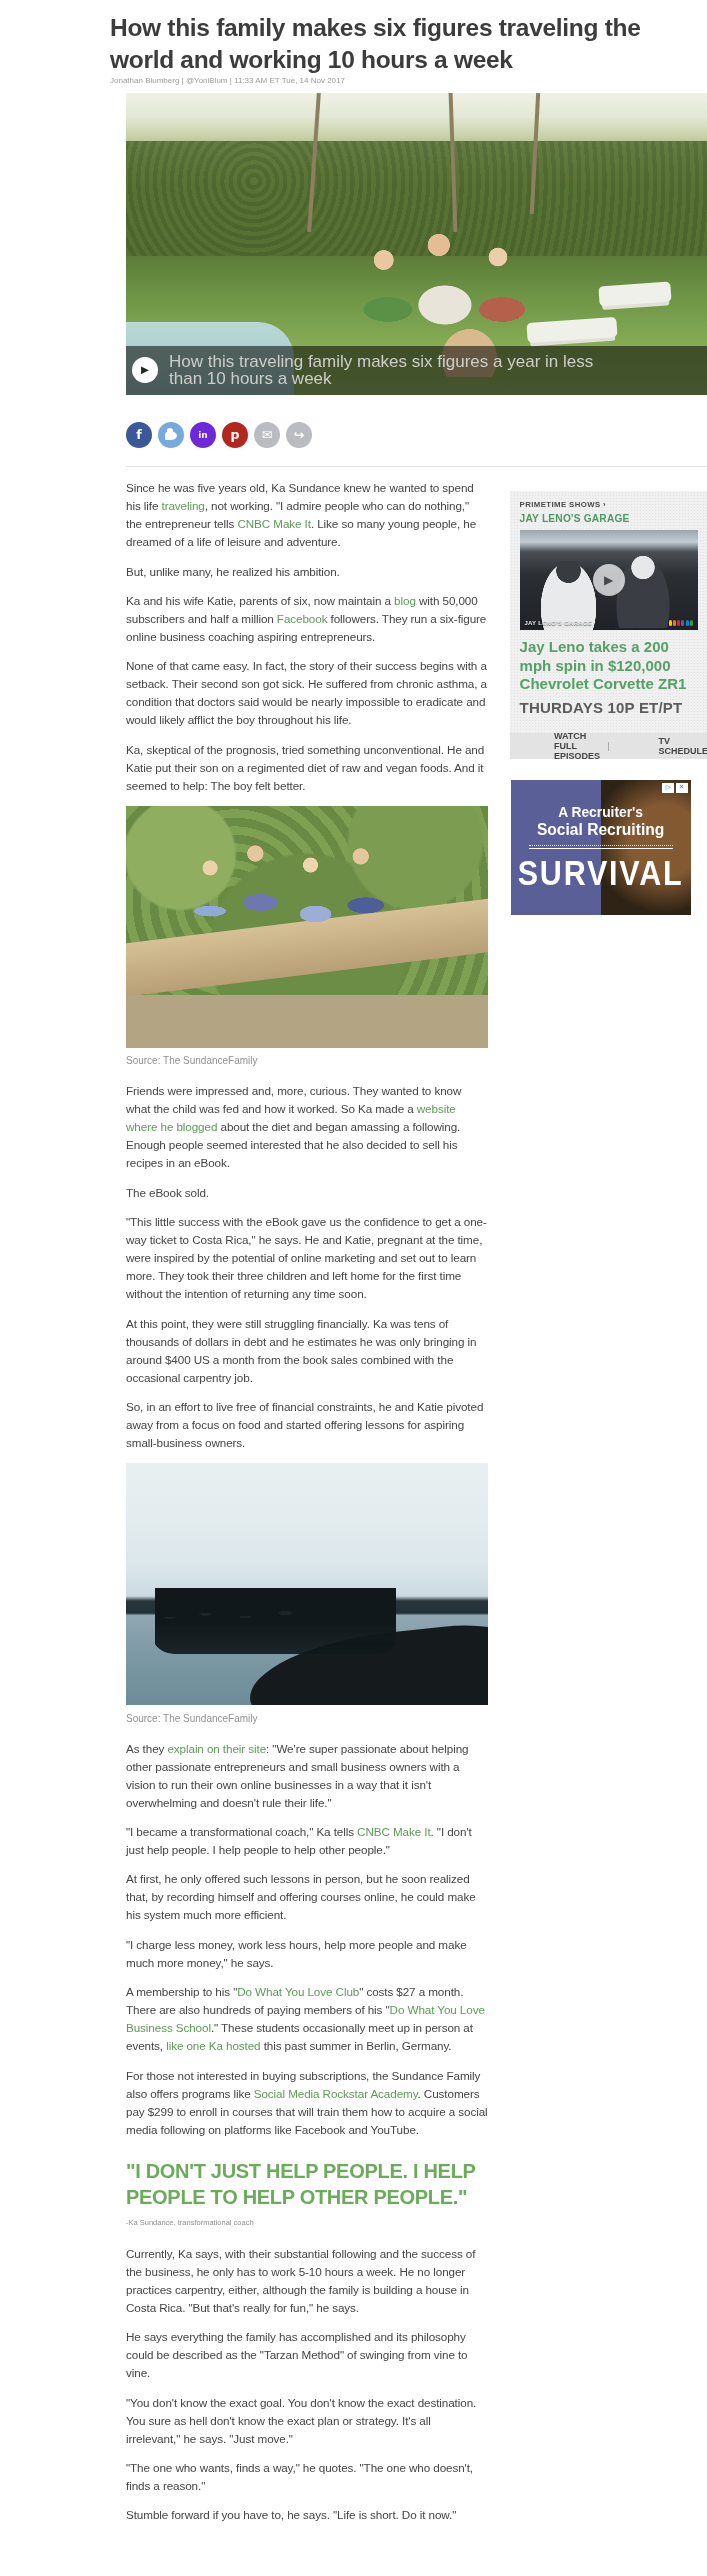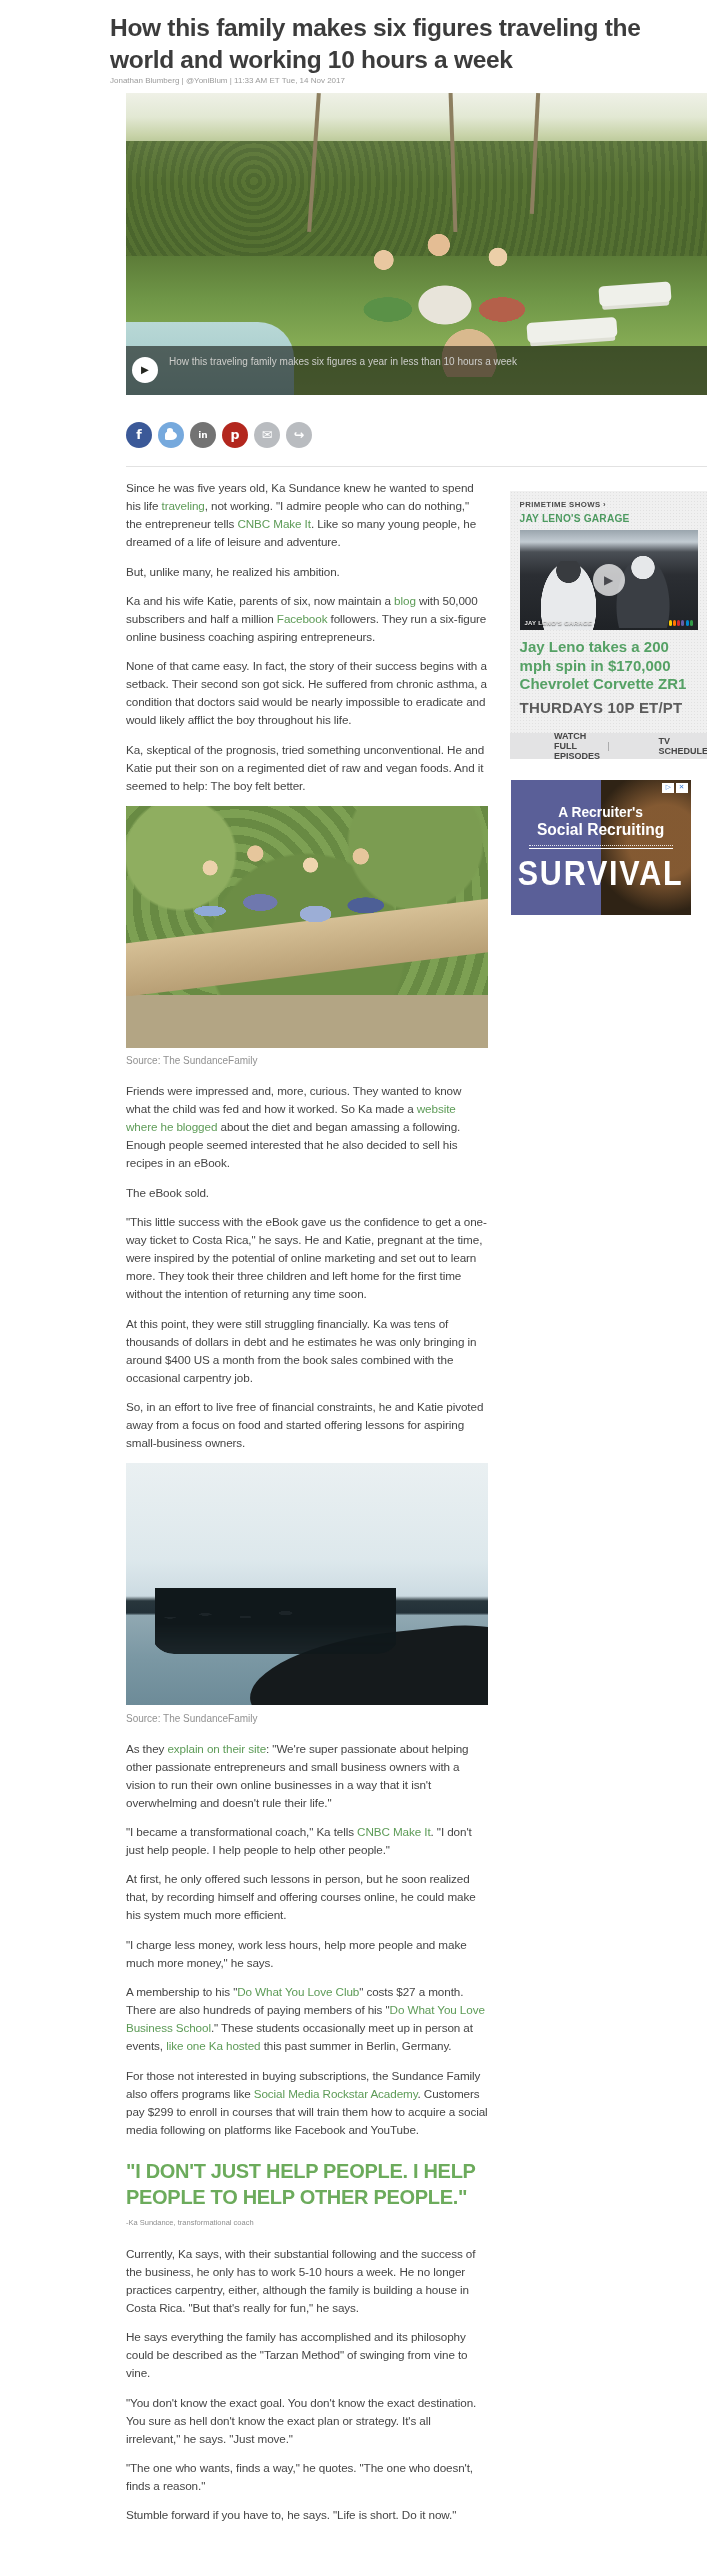--- a/index.html
+++ b/index.html
@@ -25,21 +25,21 @@
           radial-gradient(circle at 45% 12%,#e4bd94 0 10.8px,transparent 11.4px),
           radial-gradient(circle at 74% 20%,#eccfa8 0 9px,transparent 9.6px),
           radial-gradient(ellipse at 20% 55%,#5a9147 0 24px,transparent 24.5px),
           radial-gradient(ellipse at 48% 52%,#e8e4da 0 26px,transparent 27px),
           radial-gradient(ellipse at 76% 55%,#b4604a 0 23px,transparent 23px),
           radial-gradient(ellipse at 60% 88%,#d9b98e 0 27.5px,transparent 28px);}
   .hero-bar{position:absolute;left:0;right:0;bottom:0;height:49px;background:rgba(12,14,8,.58);}
   .hero-play{position:absolute;left:6px;top:50%;transform:translateY(-50%);width:26px;height:26px;
         border-radius:50%;background:#fff;color:#23251f;font-size:10.2px;line-height:26px;text-align:center;
         font-family:"DejaVu Sans",sans-serif;cursor:pointer;}
-  .hero-cap{position:absolute;left:43px;top:7.2px;width:455px;font-size:10px;line-height:17px;color:#cdcdca;}
+  .hero-cap{position:absolute;left:43px;top:7.2px;width:455px;font-size:17px;line-height:17px;color:#cdcdca;}
   
   .share{margin:27.5px 0 0 16px;display:flex;gap:6px;}
   .sicon{display:inline-block;width:26px;height:26px;border-radius:50%;color:#fff;text-align:center;
          line-height:26px;font-weight:bold;font-size:12.6px;font-family:"DejaVu Sans",sans-serif;cursor:pointer;}
   .sicon.sz-s{font-size:9px;}
   .bird{display:inline-block;width:12px;height:8.4px;margin-top:9px;background:#fff;
         border-radius:60% 80% 70% 20%;position:relative;}
   .bird::before{content:"";position:absolute;left:1.8px;top:-3px;width:6px;height:4.8px;background:#fff;
         border-radius:80% 90% 10% 60%;}
   .divider{margin:17.4px 0 0 16px;width:581px;border-top:0.6px solid #e2e2e2;}
@@ -149,21 +149,21 @@
       <div class="family"></div>
       <div class="hero-bar">
         <span class="hero-play">▶</span>
         <div class="hero-cap">How this traveling family makes six figures a year in less than 10 hours a week</div>
       </div>
     </div>
 
     <div class="share">
         <span class="sicon" style="background: rgb(59, 89, 152);">f</span>
         <span class="sicon" style="background: rgb(118, 169, 221);"><i class="bird"></i></span>
-        <span class="sicon sz-s" style="background: #737373;">in</span>
+        <span class="sicon sz-s" style="background: #6d28d9;">in</span>
         <span class="sicon" style="background: rgb(179, 39, 30);">p</span>
         <span class="sicon" style="background: rgb(185, 188, 192);">✉</span>
         <span class="sicon" style="background: rgb(185, 188, 192);">↪</span>
       </div>
 
     <div class="divider"></div>
 
     <div class="cols">
       <div class="article">
           <p><span>Since he was five years old, Ka Sundance knew he wanted to spend his life </span><span class="lnk">traveling</span><span>, not working. "I admire people who can do nothing," the entrepreneur tells </span><span class="lnk">CNBC Make It</span><span>. Like so many young people, he dreamed of a life of leisure and adventure.</span></p>
@@ -211,21 +211,21 @@
               <span class="thumb-label">JAY LENO'S GARAGE</span>
               <span class="peacock">
                   <i style="background: rgb(252, 203, 0);"></i>
                   <i style="background: rgb(255, 117, 0);"></i>
                   <i style="background: rgb(214, 40, 46);"></i>
                   <i style="background: rgb(100, 95, 170);"></i>
                   <i style="background: rgb(0, 137, 207);"></i>
                   <i style="background: rgb(49, 154, 71);"></i>
                 </span>
             </div>
-            <div class="sb-headline">Jay Leno takes a 200 mph spin in $170,000 Chevrolet Corvette ZR1</div>
+            <div class="sb-headline">Jay Leno takes a 200 mph spin in $120,000 Chevrolet Corvette ZR1</div>
             <div class="sb-sched">THURDAYS 10P ET/PT</div>
           </div>
           <div class="widget-footer">
             <span class="wl">WATCH FULL EPISODES</span>
             <span class="wf-sep">|</span>
             <span class="wl">TV SCHEDULE</span>
           </div>
         </div>
 
         <div class="ad">

